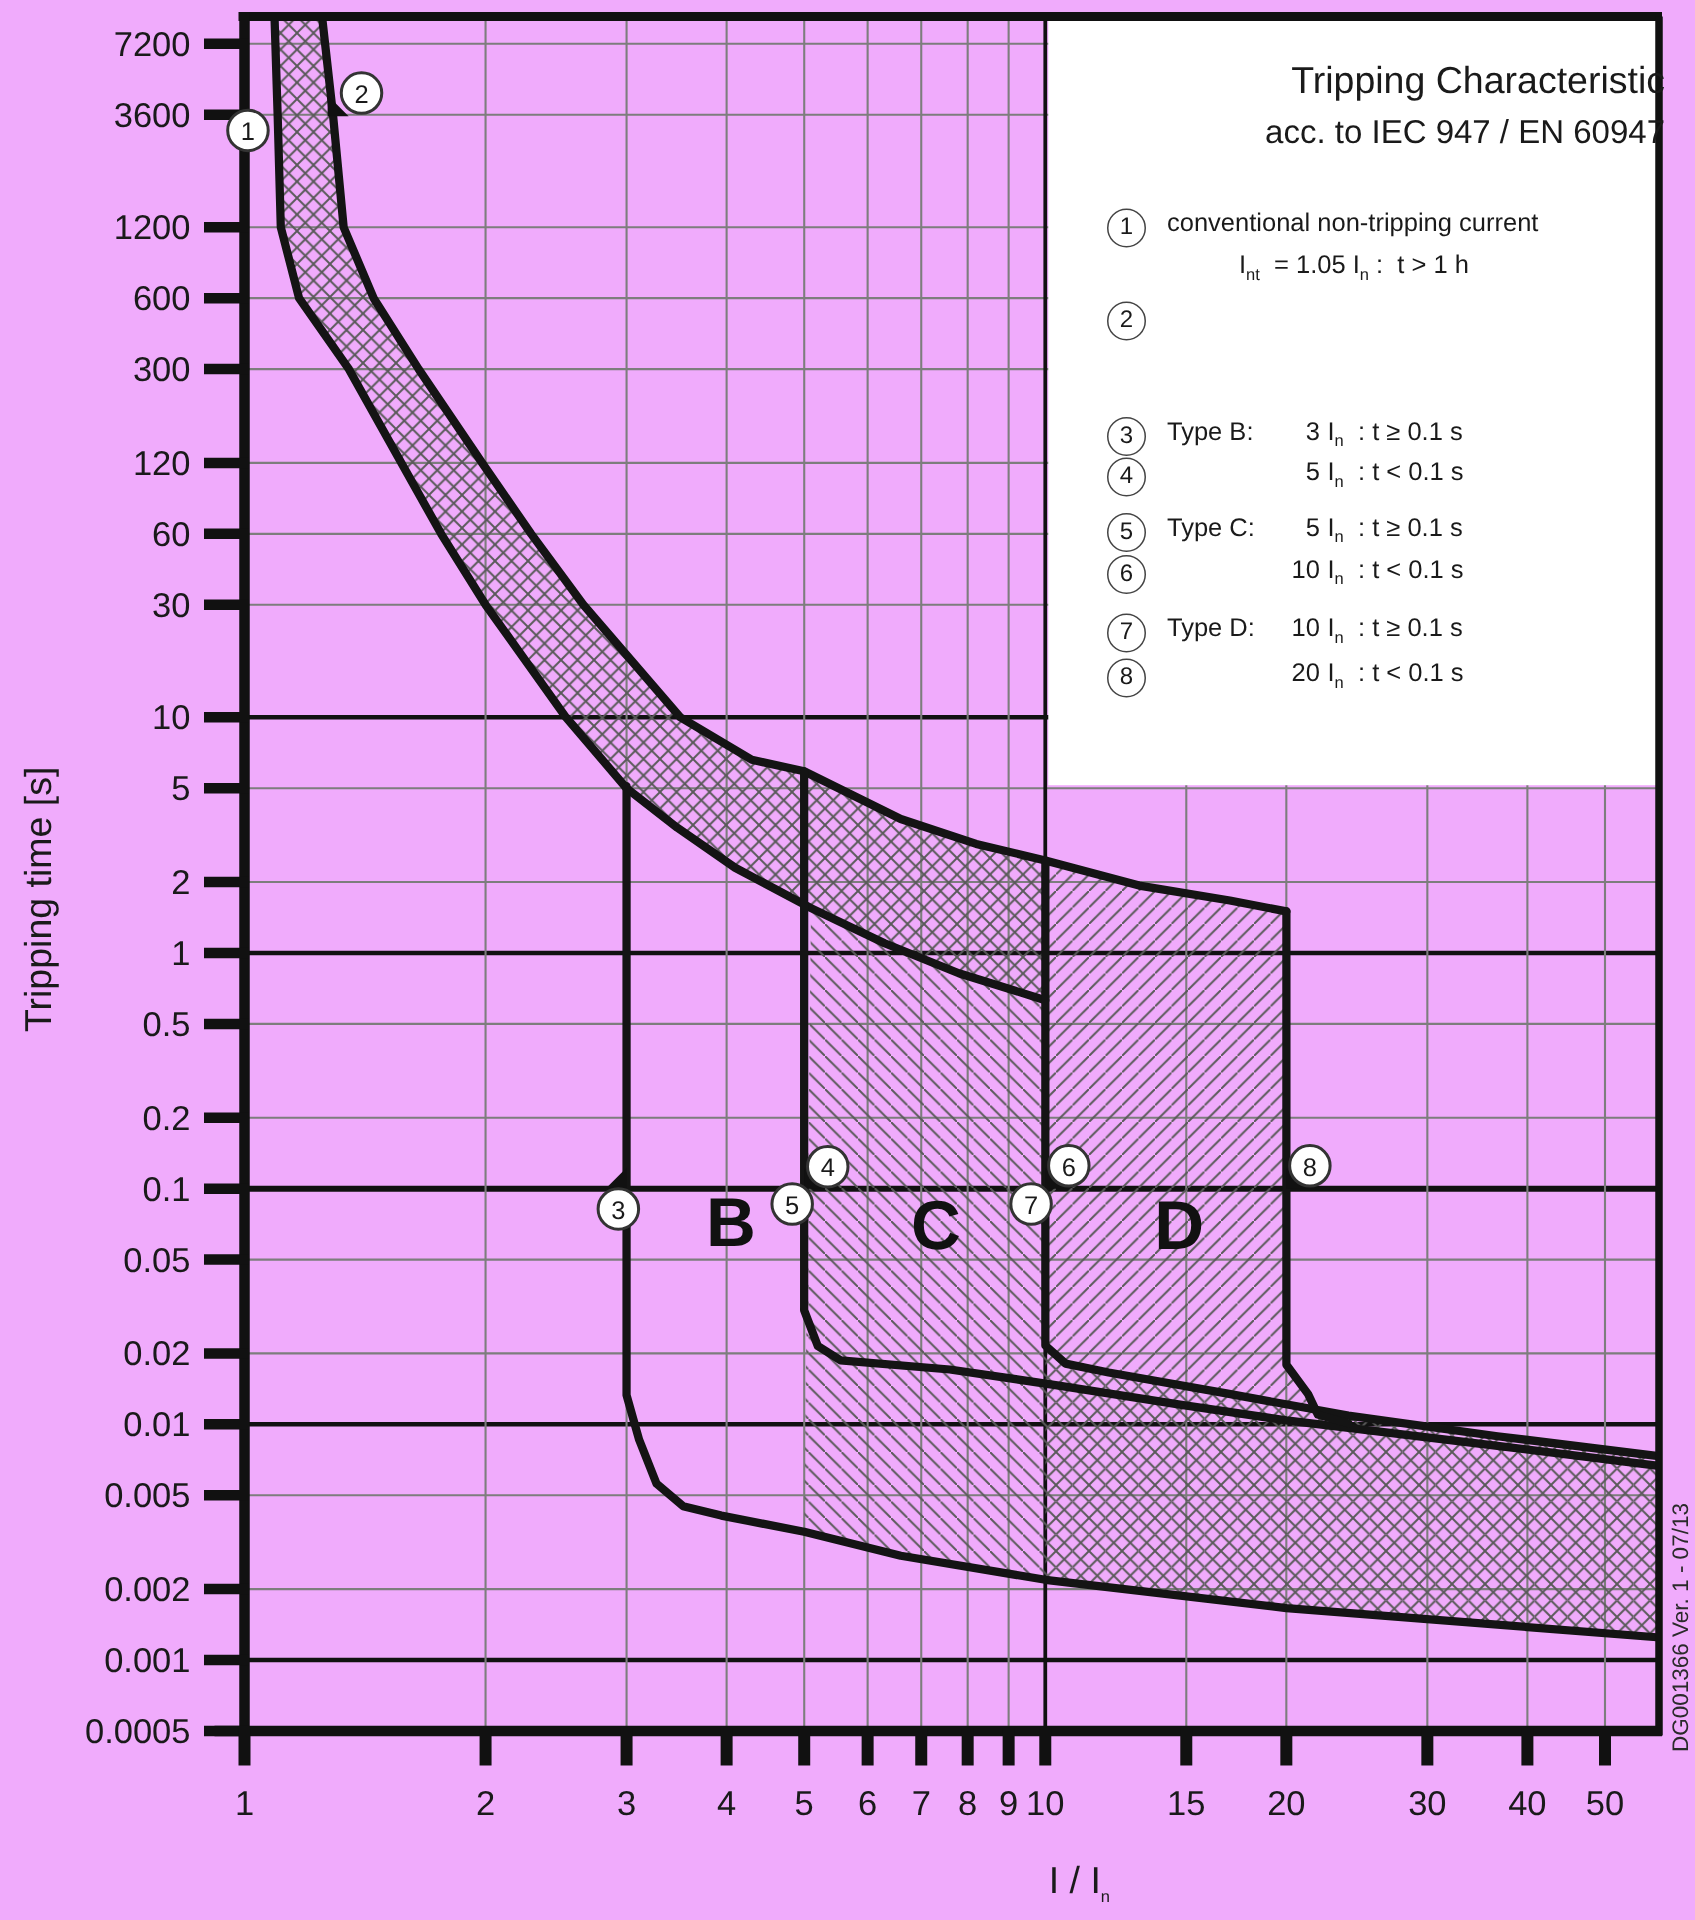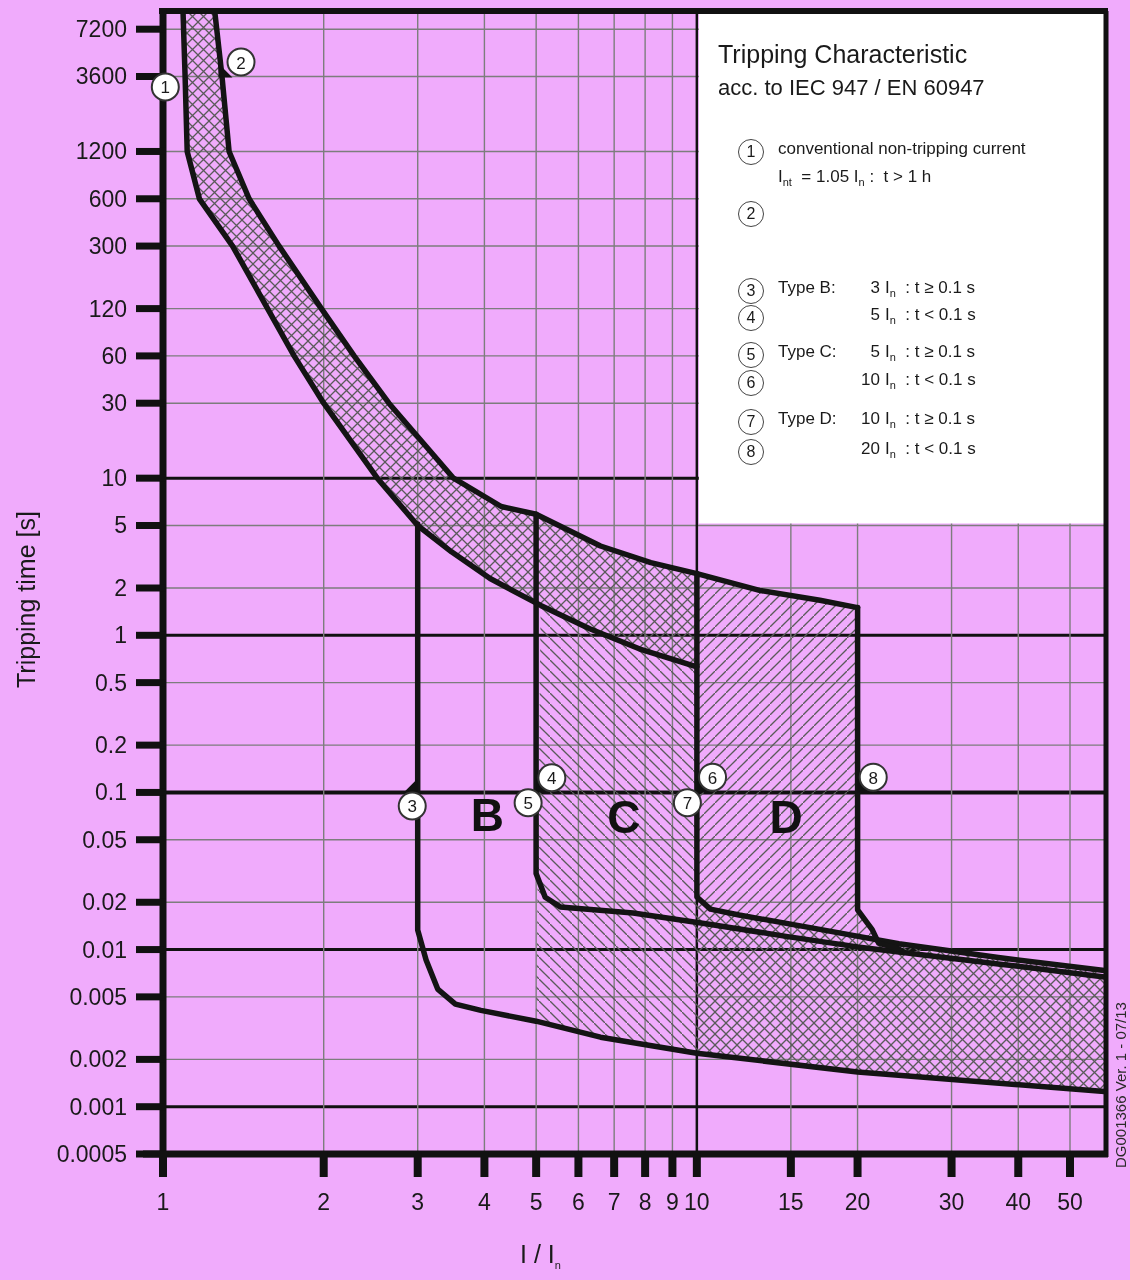--- a/index.html
+++ b/index.html
@@ -1,34 +1,34 @@
 <!DOCTYPE html>
 <html><head>
 <meta charset="utf-8">
 <style>
   html,body{margin:0;padding:0;background:#fff;}
   #stage{position:relative;width:1130px;height:1280px;background:#f0abfc;overflow:hidden;
          font-family:"Liberation Sans",sans-serif;color:#1a1a1a;}
   #chart-svg{position:absolute;left:0;top:0;}
   .overlay{position:absolute;}
   .vtext{position:absolute;transform-origin:0 0;transform:rotate(-90deg);white-space:nowrap;}
-  #title-block{left:700px;top:40px;width:410px;text-align:left;padding-left:18px;}
+  #title-block{left:700px;top:40px;width:410px;text-align:right;}
   #chart-title{font-size:25px;}
   .chart-subtitle{font-size:22px;margin-top:6px;}
   #legend{left:700px;top:0;width:420px;}
   .leg-item{position:absolute;left:38px;display:flex;align-items:flex-start;font-size:17px;}
   .leg-circle{flex:0 0 auto;width:24px;height:24px;border:1.8px solid #444;border-radius:50%;
               text-align:center;line-height:24px;font-size:16px;margin-right:14px;background:#fff;}
   .leg-label{flex:0 0 auto;width:74px;}
   .leg-value{flex:0 0 auto;width:28px;text-align:right;margin-right:5px;white-space:pre;}
   .leg-formula{white-space:pre;}
-  .leg-text .leg-formula{margin-top:8px;}
+  .leg-text .leg-formula{margin-top:8px;margin-left:48px;}
   sub{font-size:11px;}
   #ylabel{left:12px;top:688px;font-size:25px;}
-  #xlabel{left:520px;top:1240px;width:220px;text-align:left;font-size:25px;}
+  #xlabel{left:520px;top:1240px;width:220px;text-align:right;font-size:25px;}
   #watermark{left:1112px;top:1168px;font-size:15px;color:#2a2a2a;}
 </style>
 </head>
 <body>
 
 <div id="stage">
   <div id="chart-svg"><svg width="1130" height="1280" viewBox="0 0 1130 1280">
         <defs>
     <pattern id="patB" width="11" height="11" patternUnits="userSpaceOnUse">
       <path d="M-1,-1 L12,12" stroke="#5a5a5a" stroke-width="1.3"></path>

